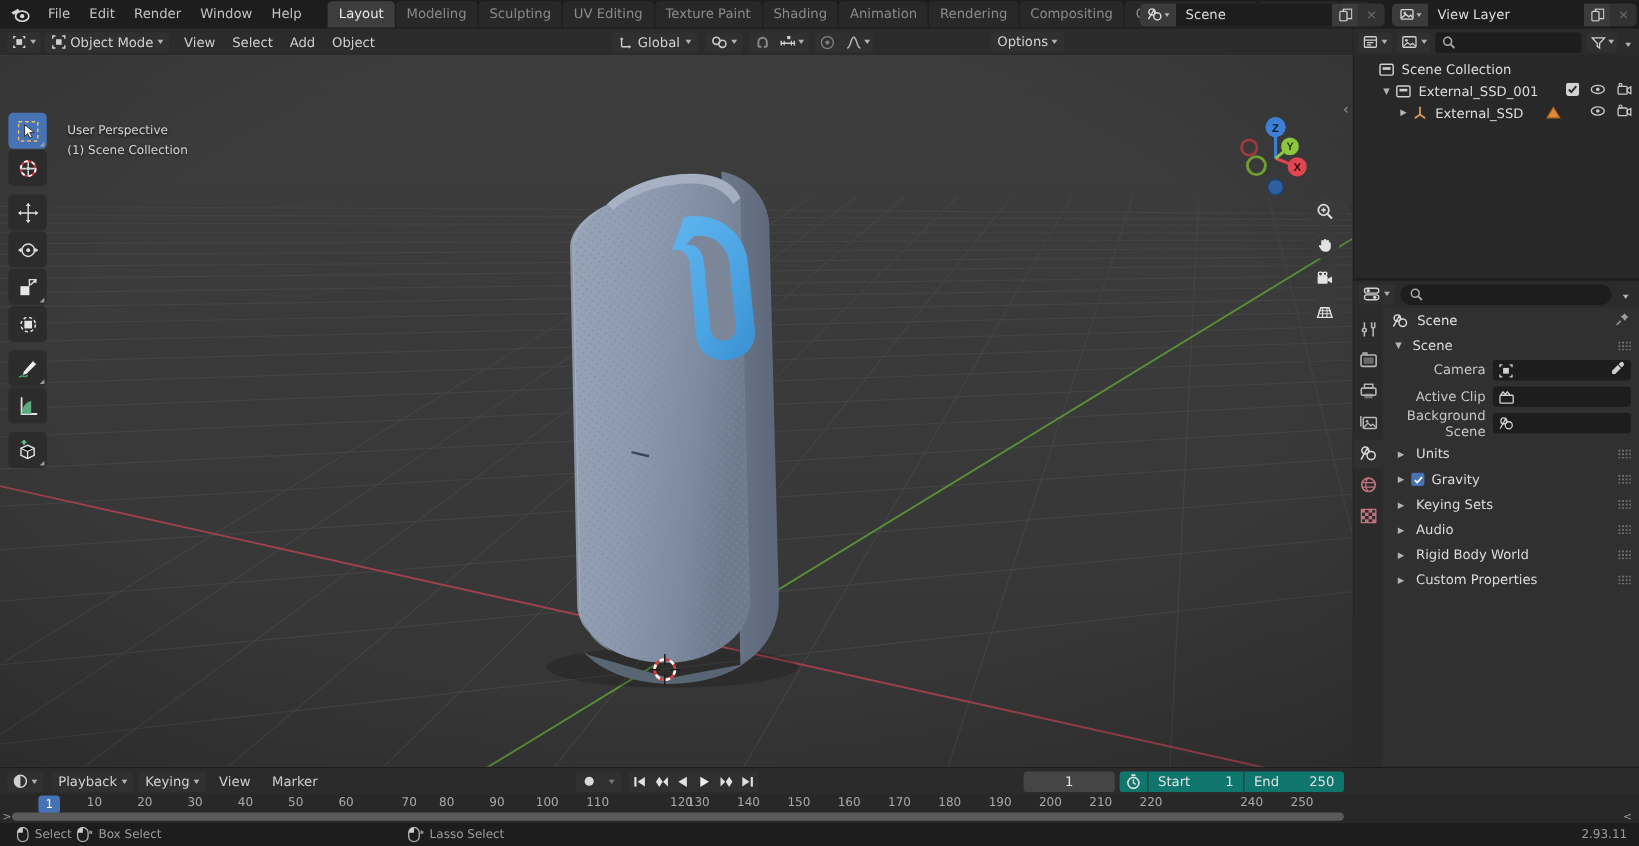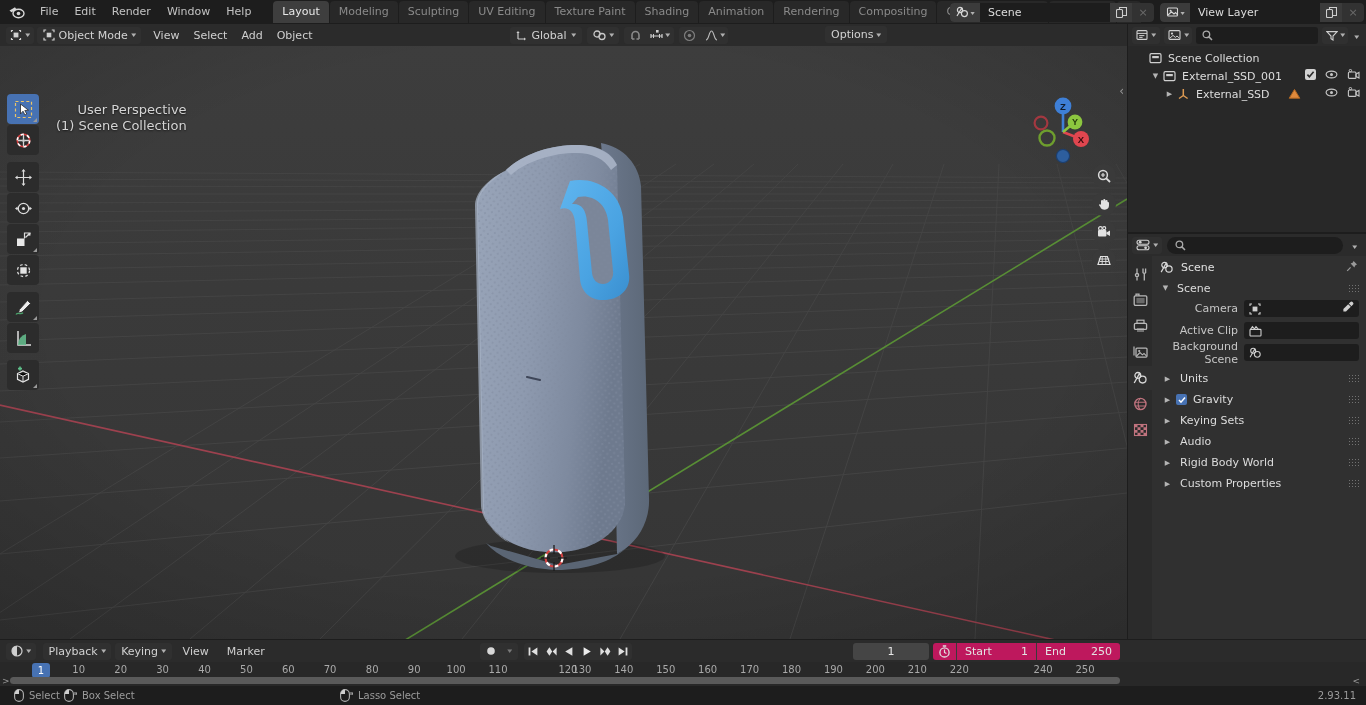--- a/index.html
+++ b/index.html
@@ -90,23 +90,22 @@
   .hdr-group .gi.sel { background: #4772b3; }
 
   .vp-canvas {
     position: absolute; left: 0; top: 22px; width: 1127px; height: 593px;
     overflow: hidden;
     background: linear-gradient(180deg,#3b3b3b 0%, #393939 40%, #373737 100%);
   }
 
   .vp-text {
     position: absolute; left: 56px; top: 56px; color: #d5d5d5;
-    font-size: 13px; line-height: 16px; text-shadow: 0 1px 2px rgba(0,0,0,.6);
+    font-size: 10px; line-height: 16px; text-shadow: 0 1px 2px rgba(0,0,0,.6);
     pointer-events: none;
-    text-align: right;
   }
 
   
   .tool-col {
     position: absolute; left: 7px; top: 48px; width: 32px;
     display: flex; flex-direction: column; gap: 1px;
   }
   .tool-btn {
     width: 32px; height: 30px; background: #2c2c2c; border-radius: 4px;
     display: flex; align-items: center; justify-content: center; position: relative;
@@ -237,21 +236,21 @@
     overflow: hidden;
   }
   .transport .tb {
     width: 18px; height: 17px; display: flex; align-items: center; justify-content: center;
   }
   .numfield {
     height: 17px; background: #454545; border-radius: 3px; display: flex;
     align-items: center; justify-content: center; font-size: 11px; color: #e8e8e8;
   }
   .startend {
-    display: flex; align-items: center; height: 17px; background: #be185d;
+    display: flex; align-items: center; height: 17px; background: #0f766e;
     border-radius: 3px; overflow: hidden; justify-content: space-between;
   }
   .startend .seg {
     height: 17px; display: flex; align-items: center; gap: 16px; padding: 0 8px;
     font-size: 11px; color: #e3e3e3;
   }
   .tl-ruler {
     position: absolute; left: 0; top: 22px; width: 1366px; height: 18px;
     background: #282828;
   }
@@ -1126,21 +1125,21 @@
     </div>
 
     <div class="tl-ruler">
       <div id="tl-ticks">
           <div class="tick" style="left: 78.7349px;">10</div>
           <div class="tick" style="left: 120.663px;">20</div>
           <div class="tick" style="left: 162.59px;">30</div>
           <div class="tick" style="left: 204.518px;">40</div>
           <div class="tick" style="left: 246.446px;">50</div>
           <div class="tick" style="left: 288.373px;">60</div>
-          <div class="tick" style="left: 330px; text-align: center;">70</div>
+          <div class="tick" style="left: 341px; text-align: center;">70</div>
           <div class="tick" style="left: 372.229px;">80</div>
           <div class="tick" style="left: 414.157px;">90</div>
           <div class="tick" style="left: 456.084px;">100</div>
           <div class="tick" style="left: 498.012px;">110</div>
           <div class="tick" style="left: 539.94px; margin-left: 28px;">120</div>
           <div class="tick" style="left: 581.867px;">130</div>
           <div class="tick" style="left: 623.795px;">140</div>
           <div class="tick" style="left: 665.723px;">150</div>
           <div class="tick" style="left: 707.651px;">160</div>
           <div class="tick" style="left: 749.578px;">170</div>

